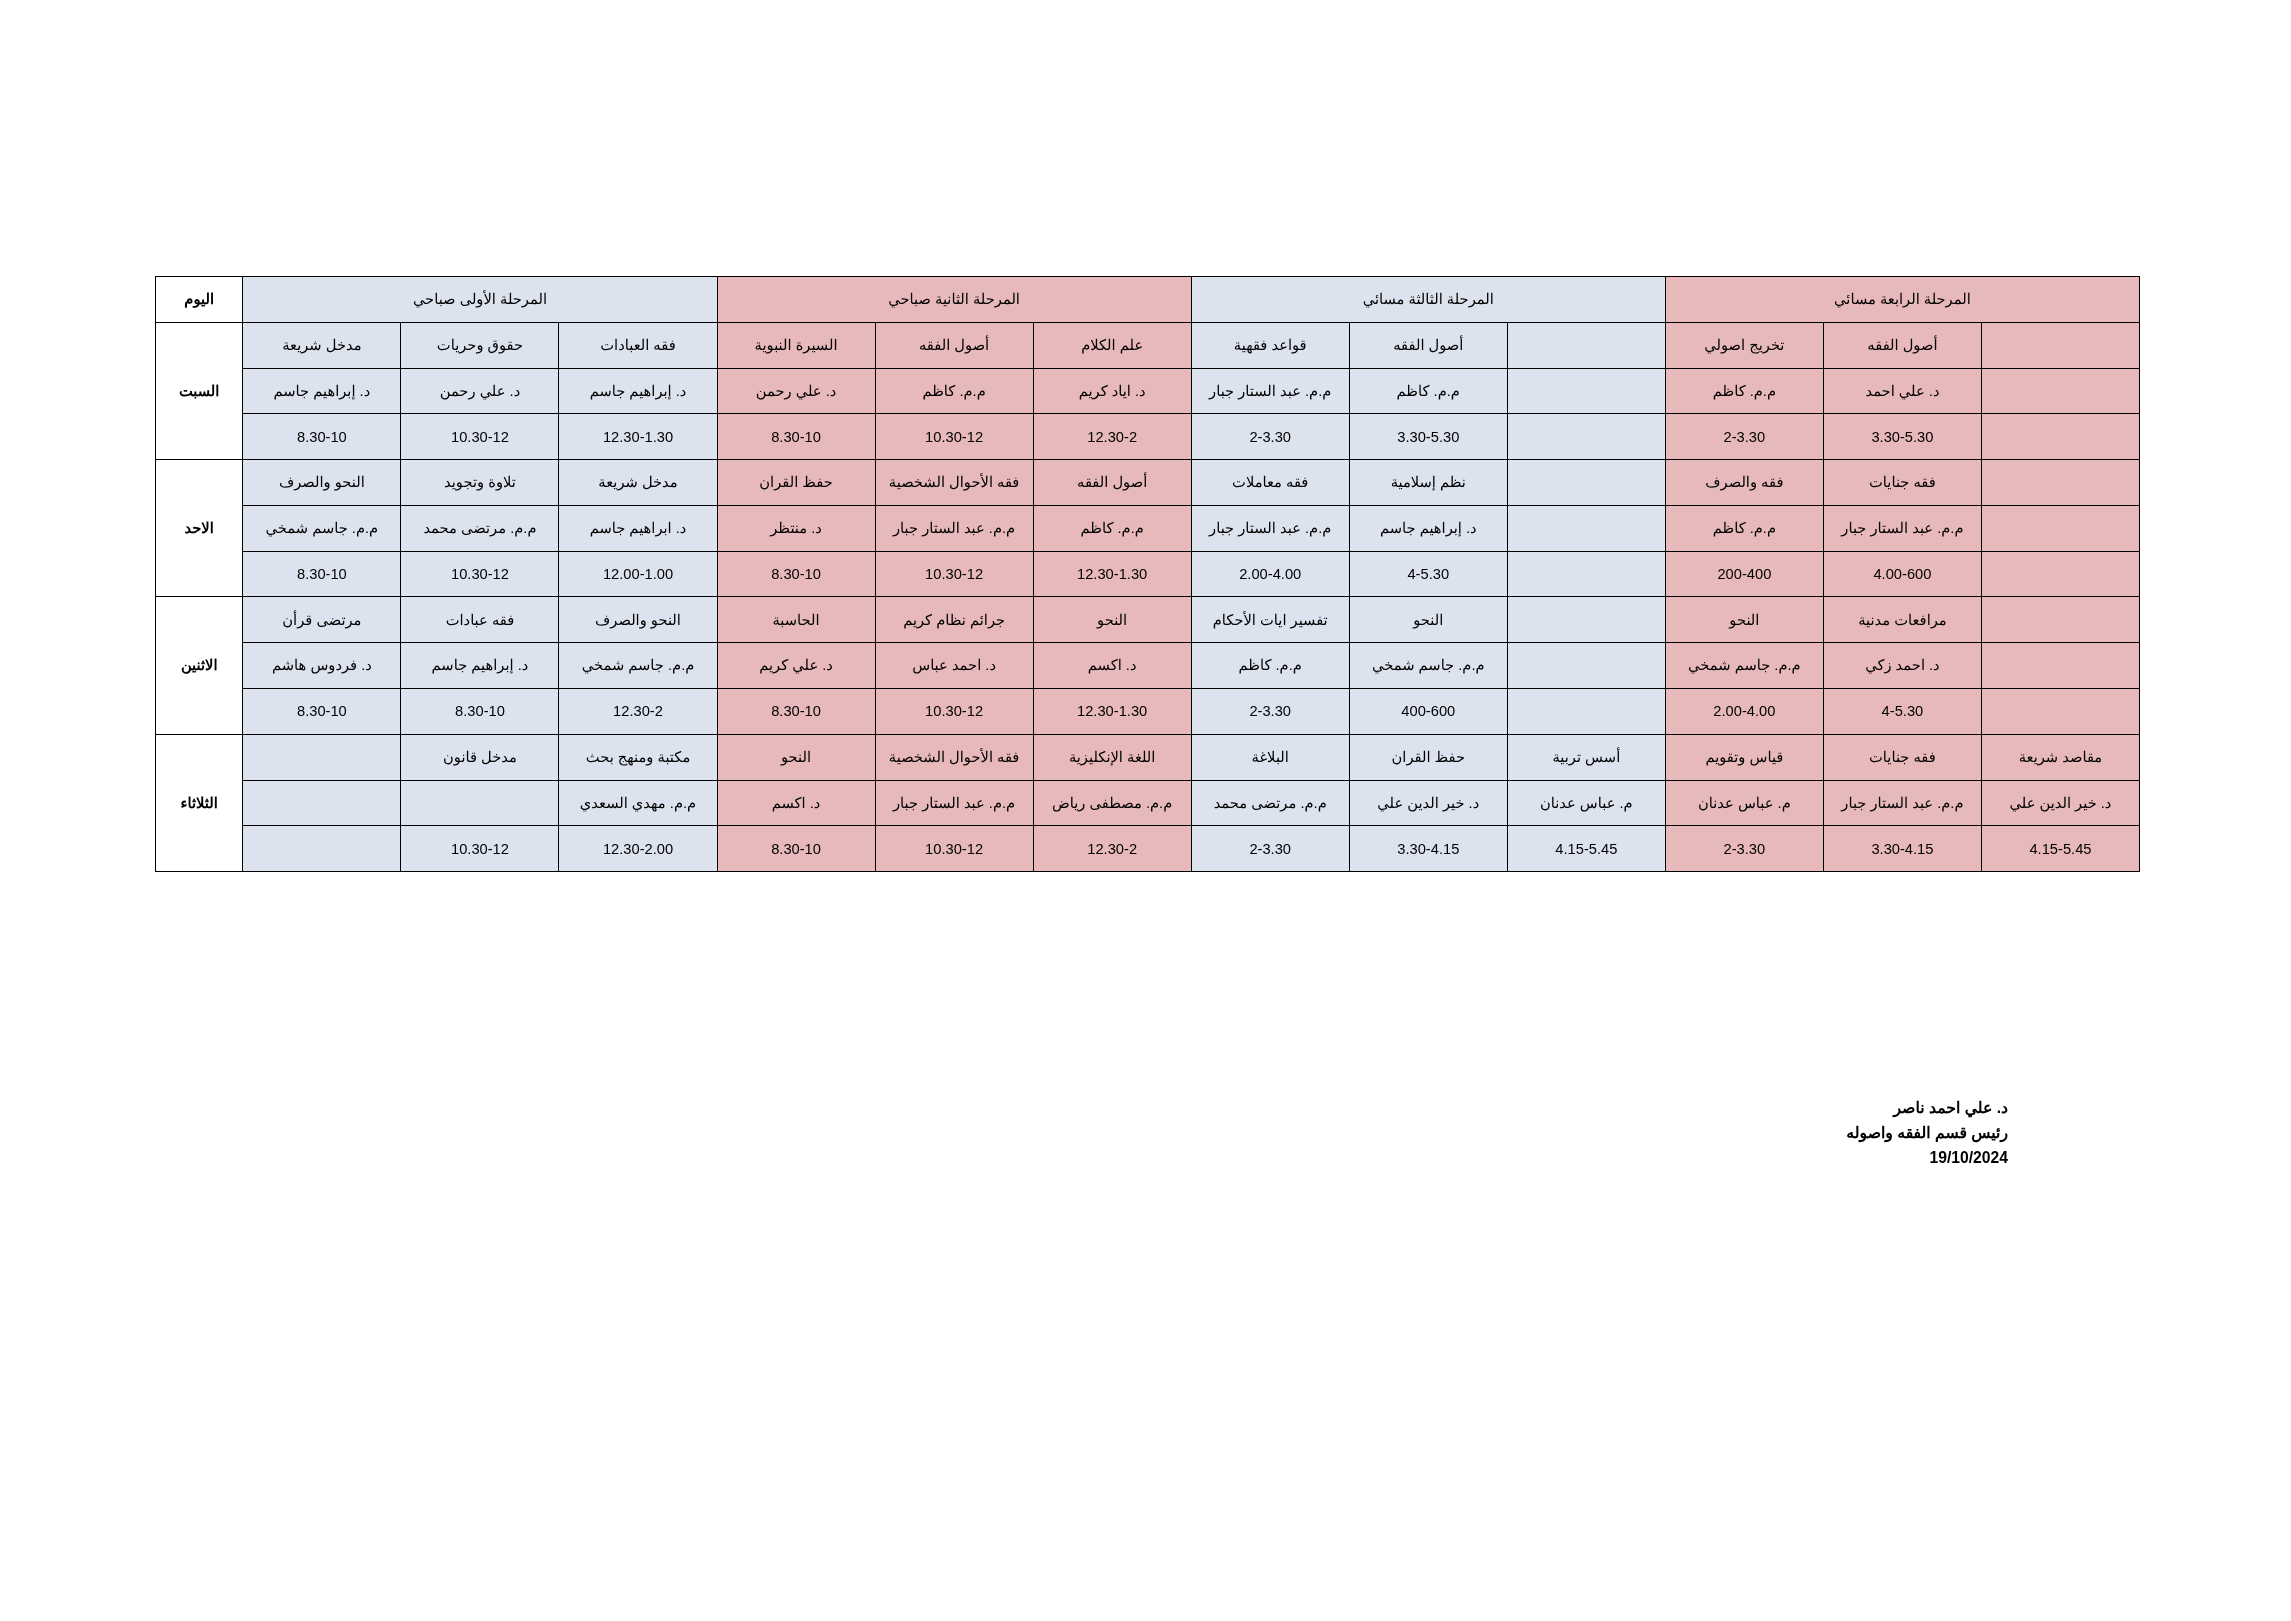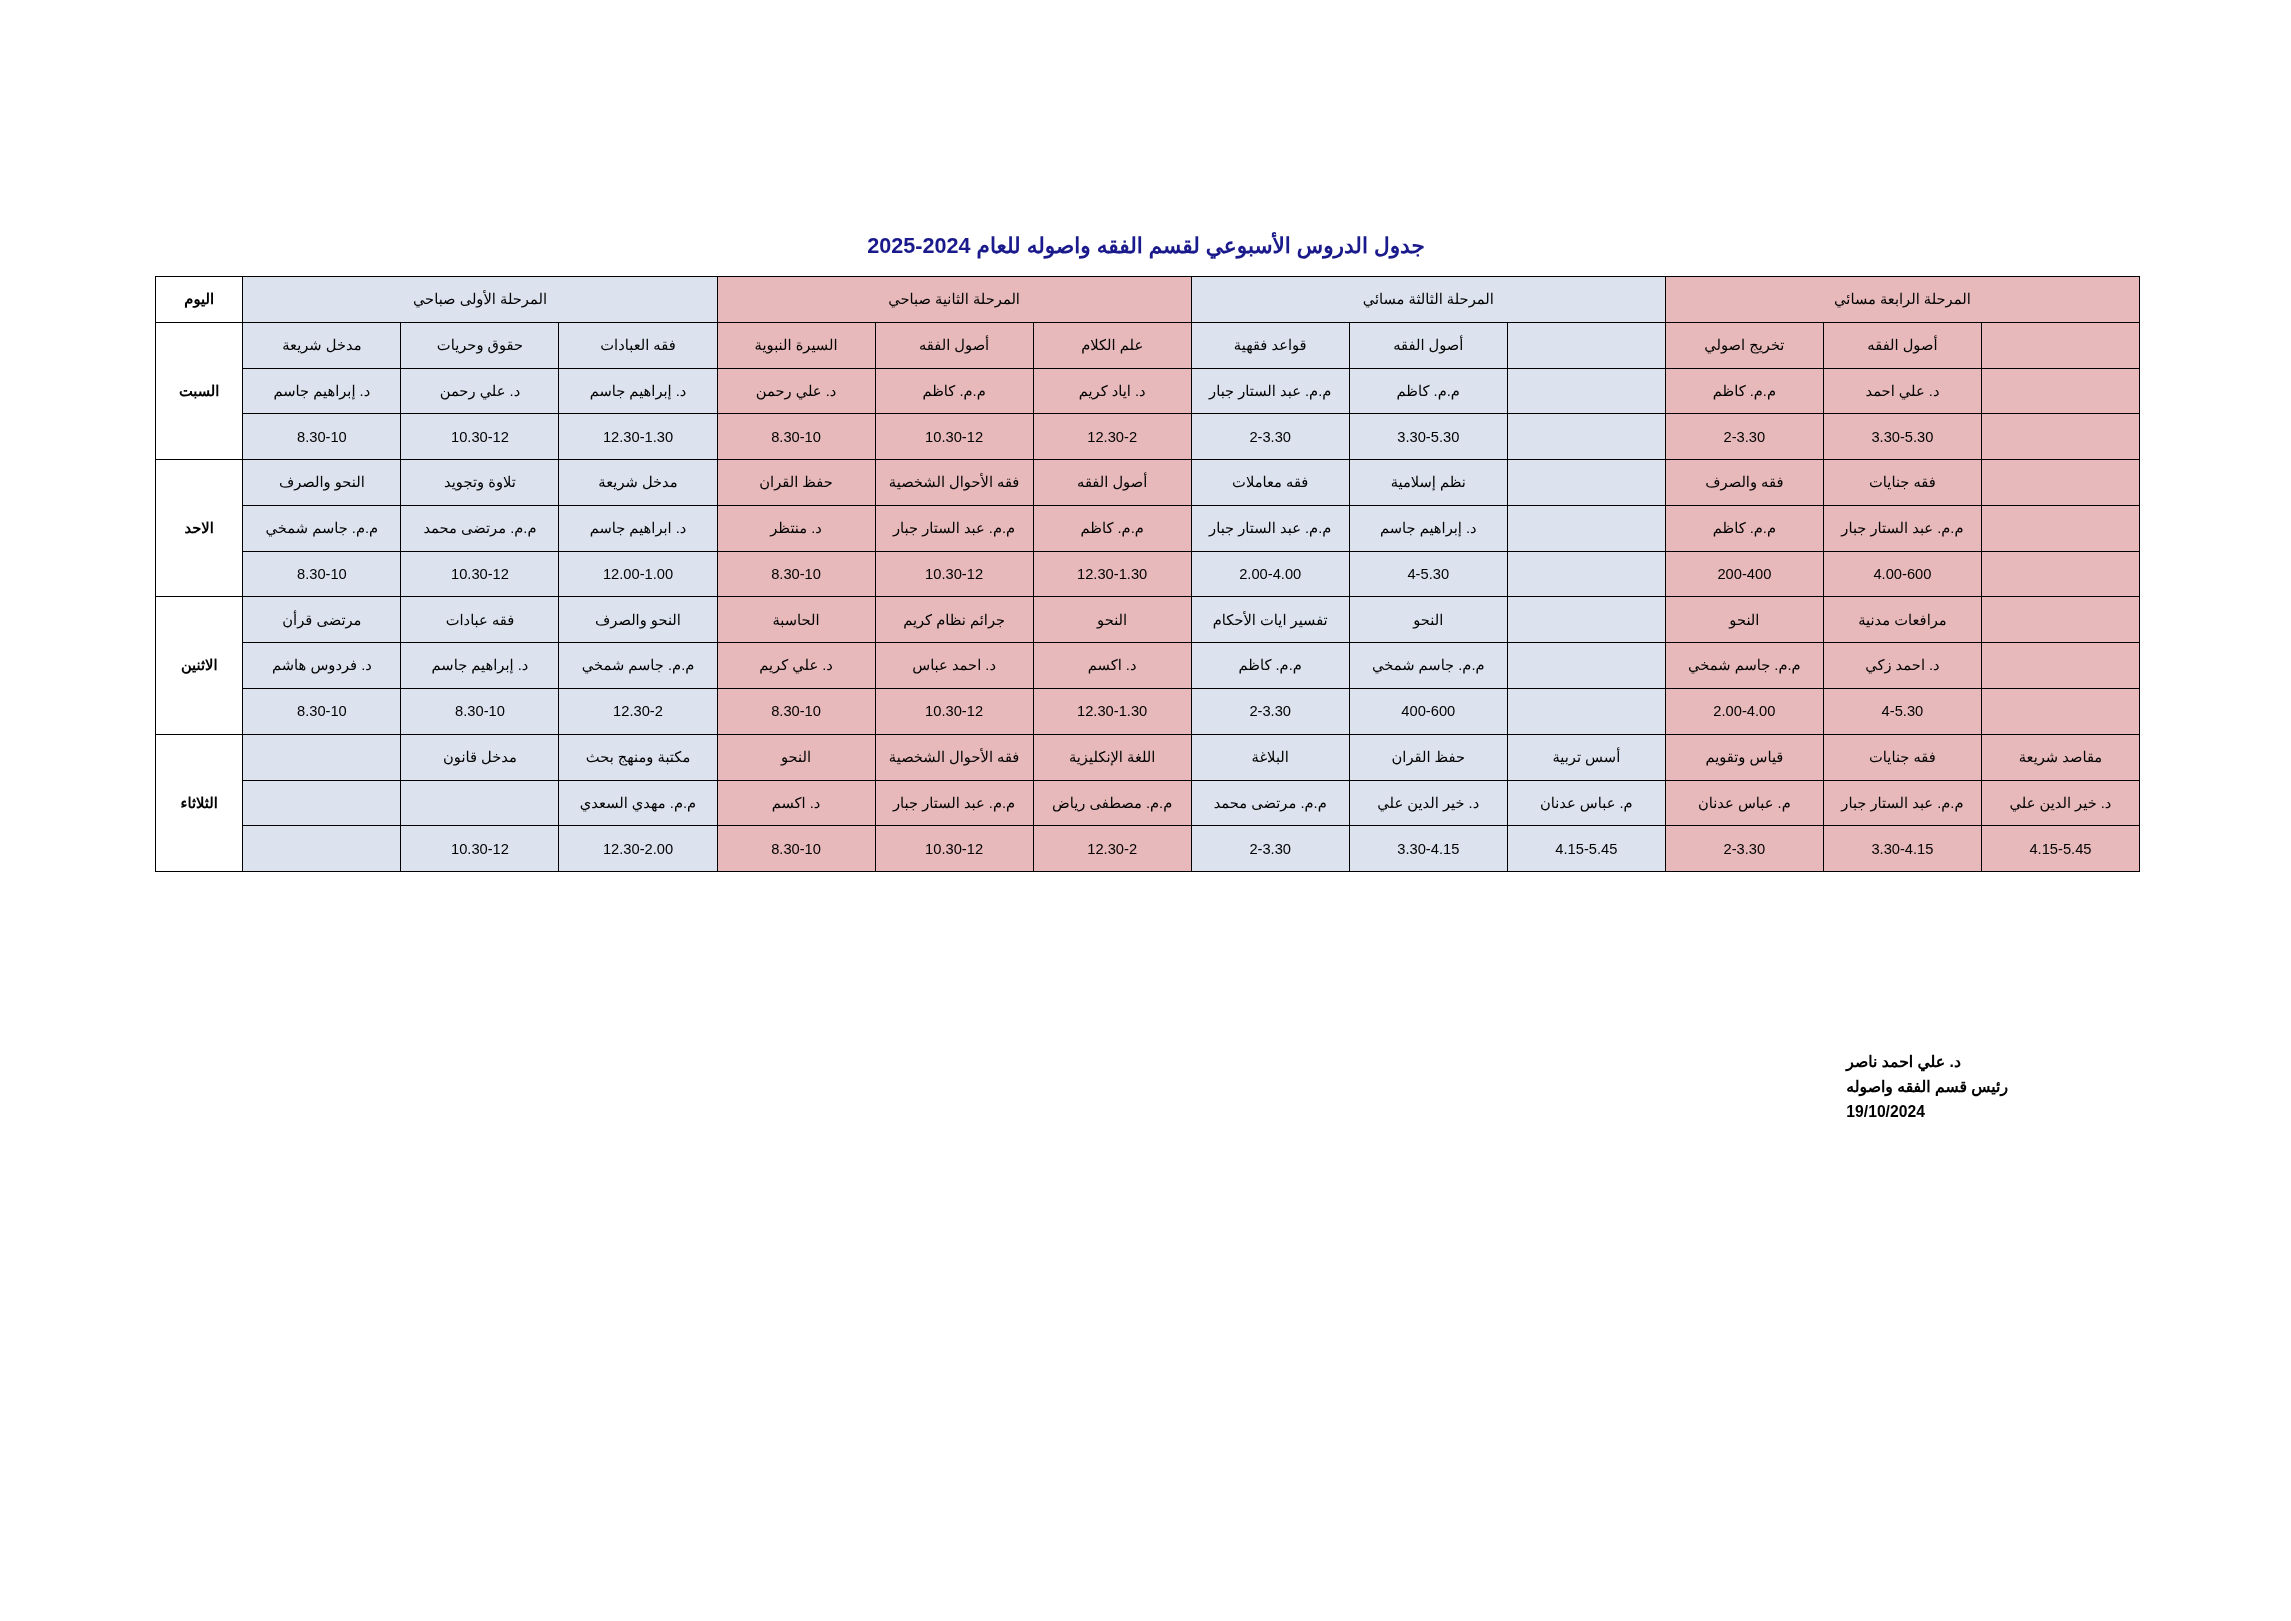--- a/index.html
+++ b/index.html
@@ -65,37 +65,36 @@
     background: #ffffff;
   }
   .day-cell {
     font-weight: bold;
     font-size: 15.7px;
     background: #ffffff;
   }
   .time-cell { font-size: 14.7px; }
   .signature {
     position: absolute;
-    top: 1049px;
+    top: 1095px;
     right: 284px;
-    text-align: left;
+    text-align: right;
     font-size: 15.7px;
     font-weight: bold;
     line-height: 1.6;
     direction: rtl;
     margin-left: 40px;
   }
   .signature div { white-space: nowrap; }
 </style>
 </head>
 <body>
 
 <div class="page">
 
-  <div class="doc-title">جدول الدروس الأسبوعي لقسم الفقه واصوله للعام 2024-2025</div>
 
   <table class="schedule">
     <colgroup>
       <col style="width:125px">
         <col style="width:125px">
         <col style="width:125px">
       <col style="width:125px">
         <col style="width:125px">
         <col style="width:125px">
       <col style="width:125px">

